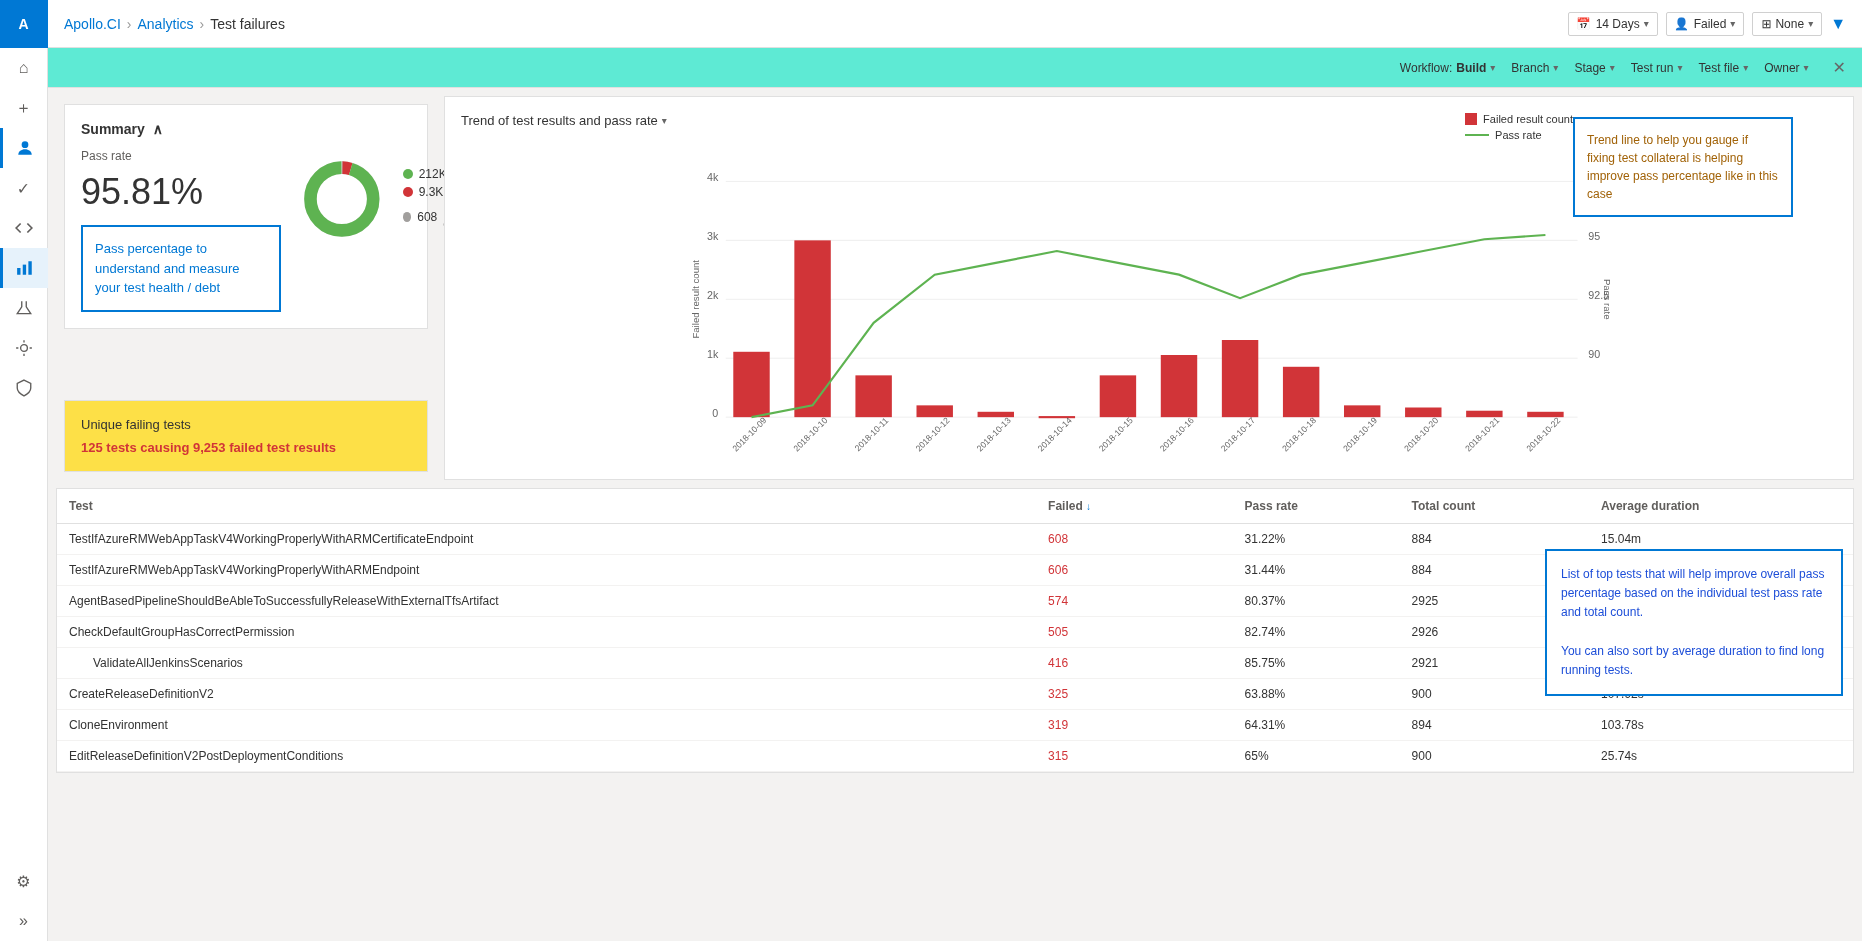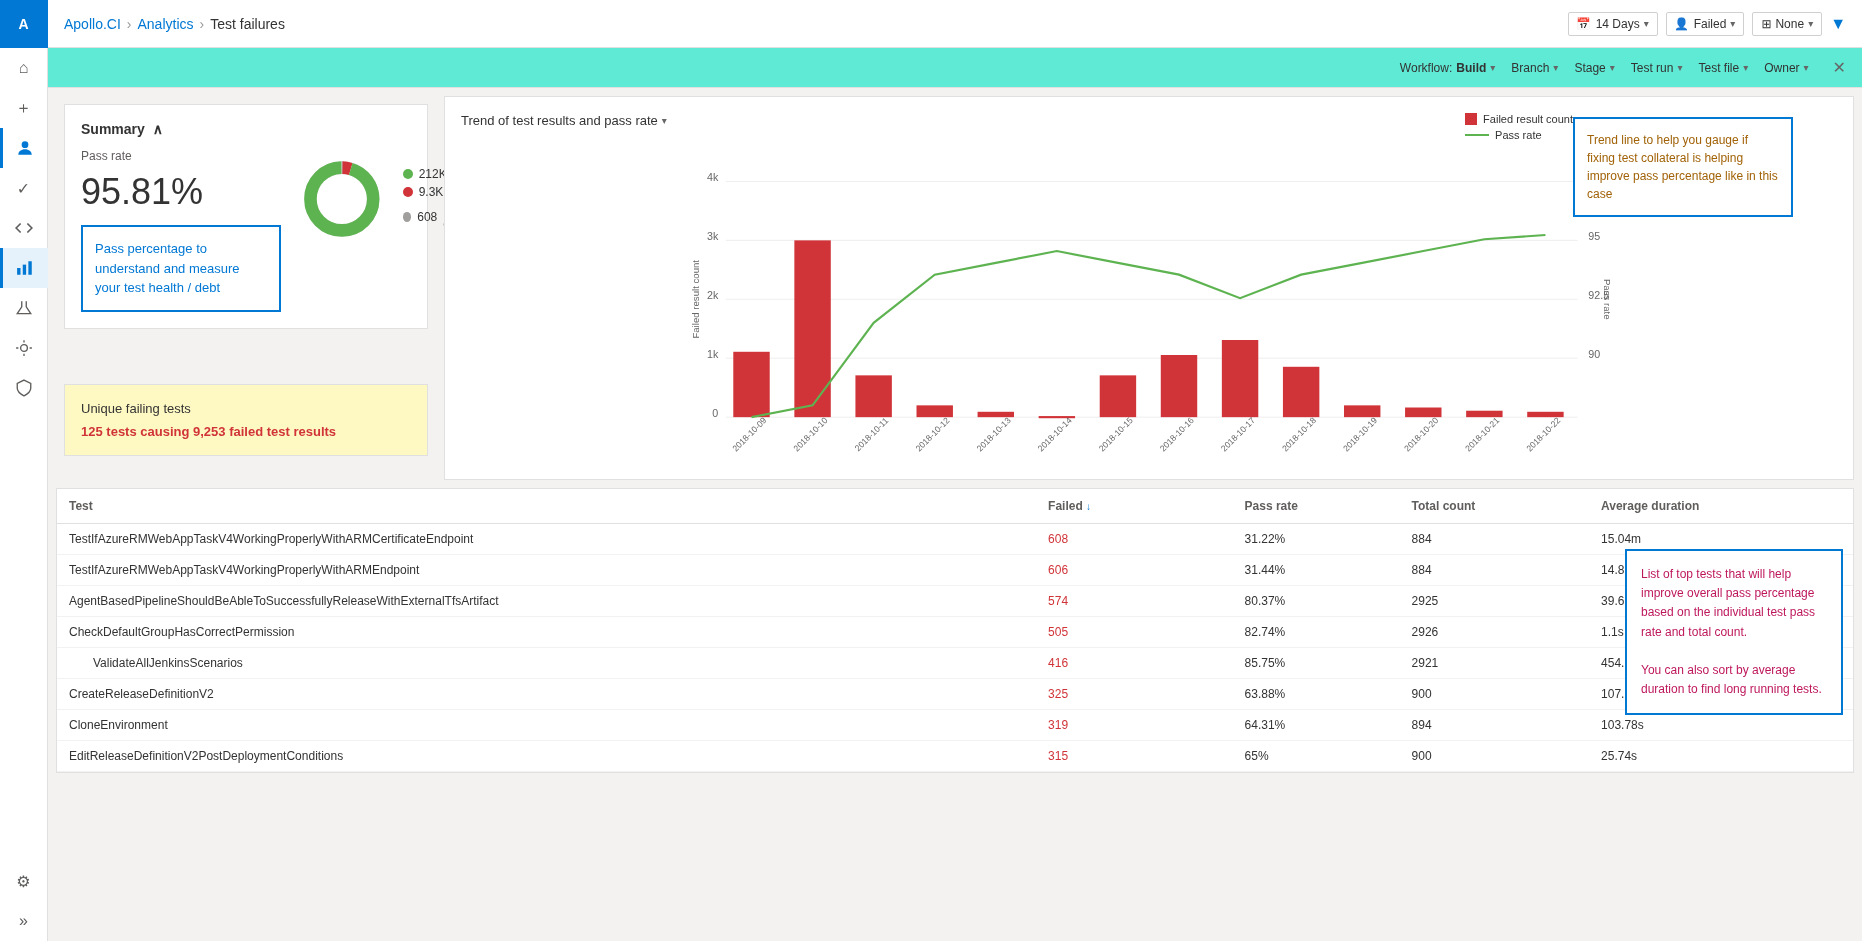--- a/index.html
+++ b/index.html
@@ -49,21 +49,21 @@
     .donut-container { display: flex; align-items: center; gap: 16px; }
     .donut-svg { width: 100px; height: 100px; }
     .donut-legend { display: flex; flex-direction: column; gap: 4px; font-size: 12px; }
     .legend-item { display: flex; align-items: center; gap: 6px; }
     .legend-dot { width: 10px; height: 10px; border-radius: 50%; }
 
     
     .annotation-box { border: 2px solid #0078d4; padding: 12px; font-size: 13px; color: #0078d4; max-width: 220px; line-height: 1.5; }
 
     
-    .failing-section { background: #fef9c3; margin: 0 8px 24px; padding: 16px; border: 1px solid #e0e0e0; }
+    .failing-section { background: #fde047; margin: 0 8px 8px; padding: 16px; border: 1px solid #e0e0e0; }
     .failing-label { font-size: 13px; color: #333; margin-bottom: 8px; }
     .failing-count { font-size: 13px; }
     .failing-count span { color: #d13438; font-weight: 600; }
     .chart-title { font-size: 13px; color: #333; margin-bottom: 12px; display: flex; align-items: center; gap: 4px; cursor: pointer; }
 
     
     .top-panels { display: flex; gap: 0; margin: 8px; }
     .left-panel { width: 380px; min-width: 380px; display: flex; flex-direction: column; gap: 8px; justify-content: space-between; }
     .right-panel { flex: 1; background: #fff; border: 1px solid #e0e0e0; padding: 16px; margin-left: 8px; position: relative; }
 
@@ -72,21 +72,21 @@
     .table-wrapper { overflow-x: auto; }
     table { width: 100%; border-collapse: collapse; font-size: 12px; }
     thead { border-bottom: 1px solid #e0e0e0; }
     th { padding: 10px 12px; text-align: left; color: #605e5c; font-weight: 600; font-size: 12px; background: #fff; }
     td { padding: 8px 12px; border-bottom: 1px solid #f3f2f1; color: #333; }
     .sort-icon { color: #0078d4; font-size: 10px; }
     .failed-col { color: #d13438; }
 
     
     .trend-annotation { position: absolute; top: 20px; right: 60px; width: 220px; border: 2px solid #0078d4; padding: 12px; background: #fff; font-size: 12px; color: #a16207; line-height: 1.5; z-index: 10; }
-    .list-annotation { position: absolute; right: 10px; top: 60px; width: 218px; border: 2px solid #0078d4; padding: 14px; background: #fff; font-size: 12px; color: #be185d; line-height: 1.6; z-index: 10; }
+    .list-annotation { position: absolute; right: 10px; top: 60px; width: 298px; border: 2px solid #0078d4; padding: 14px; background: #fff; font-size: 12px; color: #1d4ed8; line-height: 1.6; z-index: 10; }
 
     .workflow-label { font-weight: 600; }
 
     
     ::-webkit-scrollbar { width: 8px; height: 8px; }
     ::-webkit-scrollbar-track { background: #f1f1f1; }
     ::-webkit-scrollbar-thumb { background: #c8c6c4; border-radius: 4px; }
 
     .chevron { font-size: 10px; color: #666; }
   </style>

